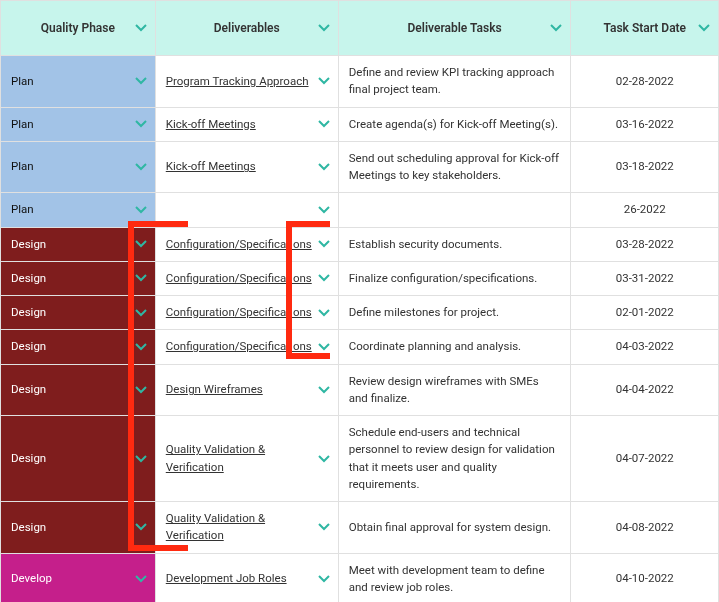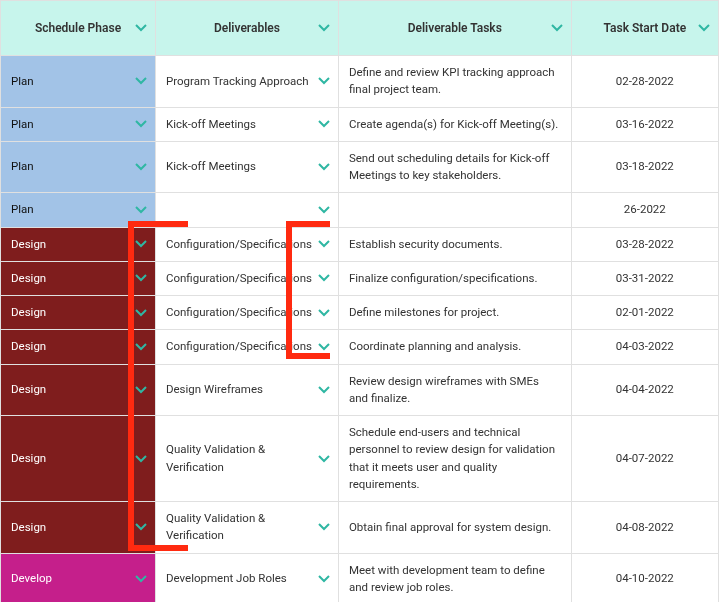--- a/index.html
+++ b/index.html
@@ -38,21 +38,21 @@
   }
   .chev svg { display: block; }
   .col-phase   { width: 158px; }
   .col-deliv   { width: 175px; }
   .col-task    { width: 235px; }
   .col-date    { width: 151px; text-align: center; }
   .phase-cell { color: #111; position: relative; margin-left: 23px; }
   .phase-cell.plan    { background: #a2c3e7; }
   .phase-cell.design  { background: #7f1d1d; color: #fff; }
   .phase-cell.develop { background: #c51f8b; color: #fff; }
-  .deliv-cell { position: relative; padding-right: 26px; }
+  .deliv-cell { position: relative; padding-right: 26px; text-decoration: underline; }
   .date-cell { text-align: center; }
 
   
   .callout-box {
     position: absolute;
     left: 30px;
     top: 200px;
     background: #ff3b1f;
     color: #fff;
     font-size: 18px;
@@ -87,21 +87,21 @@
   .wrap { position: relative; width: 719px; }
 </style>
 </head>
 <body>
 
 <div class="wrap">
 
   <div class="table">
     <div class="row header">
       <div class="cell col-phase">
-        <span>Schedule Phase</span>
+        <span>Quality Phase</span>
         <span class="chev">
           <svg width="12" height="8" viewBox="0 0 12 8">
               <path d="M1 1l5 5 5-5" stroke="#2fb7a3" stroke-width="2" fill="none"></path>
             </svg>
         </span>
       </div>
       <div class="cell col-deliv">
         <span>Deliverables</span>
         <span class="chev">
           <svg width="12" height="8" viewBox="0 0 12 8">
@@ -159,21 +159,21 @@
         <div class="cell col-phase phase-cell plan"><span>Plan</span><span class="chev">
             <svg width="12" height="8" viewBox="0 0 12 8">
               <path d="M1 1l5 5 5-5" stroke="#2fb7a3" stroke-width="2" fill="none"></path>
             </svg>
           </span></div>
         <div class="cell col-deliv deliv-cell"><span>Kick-off Meetings</span><span class="chev">
             <svg width="12" height="8" viewBox="0 0 12 8">
               <path d="M1 1l5 5 5-5" stroke="#2fb7a3" stroke-width="2" fill="none"></path>
             </svg>
           </span></div>
-        <div class="cell col-task"><span>Send out scheduling details for Kick-off Meetings to key stakeholders.</span></div>
+        <div class="cell col-task"><span>Send out scheduling approval for Kick-off Meetings to key stakeholders.</span></div>
         <div class="cell col-date date-cell"><span>03-18-2022</span></div>
       </div>
       <div class="row">
         <div class="cell col-phase phase-cell plan"><span>Plan</span><span class="chev">
             <svg width="12" height="8" viewBox="0 0 12 8">
               <path d="M1 1l5 5 5-5" stroke="#2fb7a3" stroke-width="2" fill="none"></path>
             </svg>
           </span></div>
         <div class="cell col-deliv deliv-cell"><span></span><span class="chev">
             <svg width="12" height="8" viewBox="0 0 12 8">

